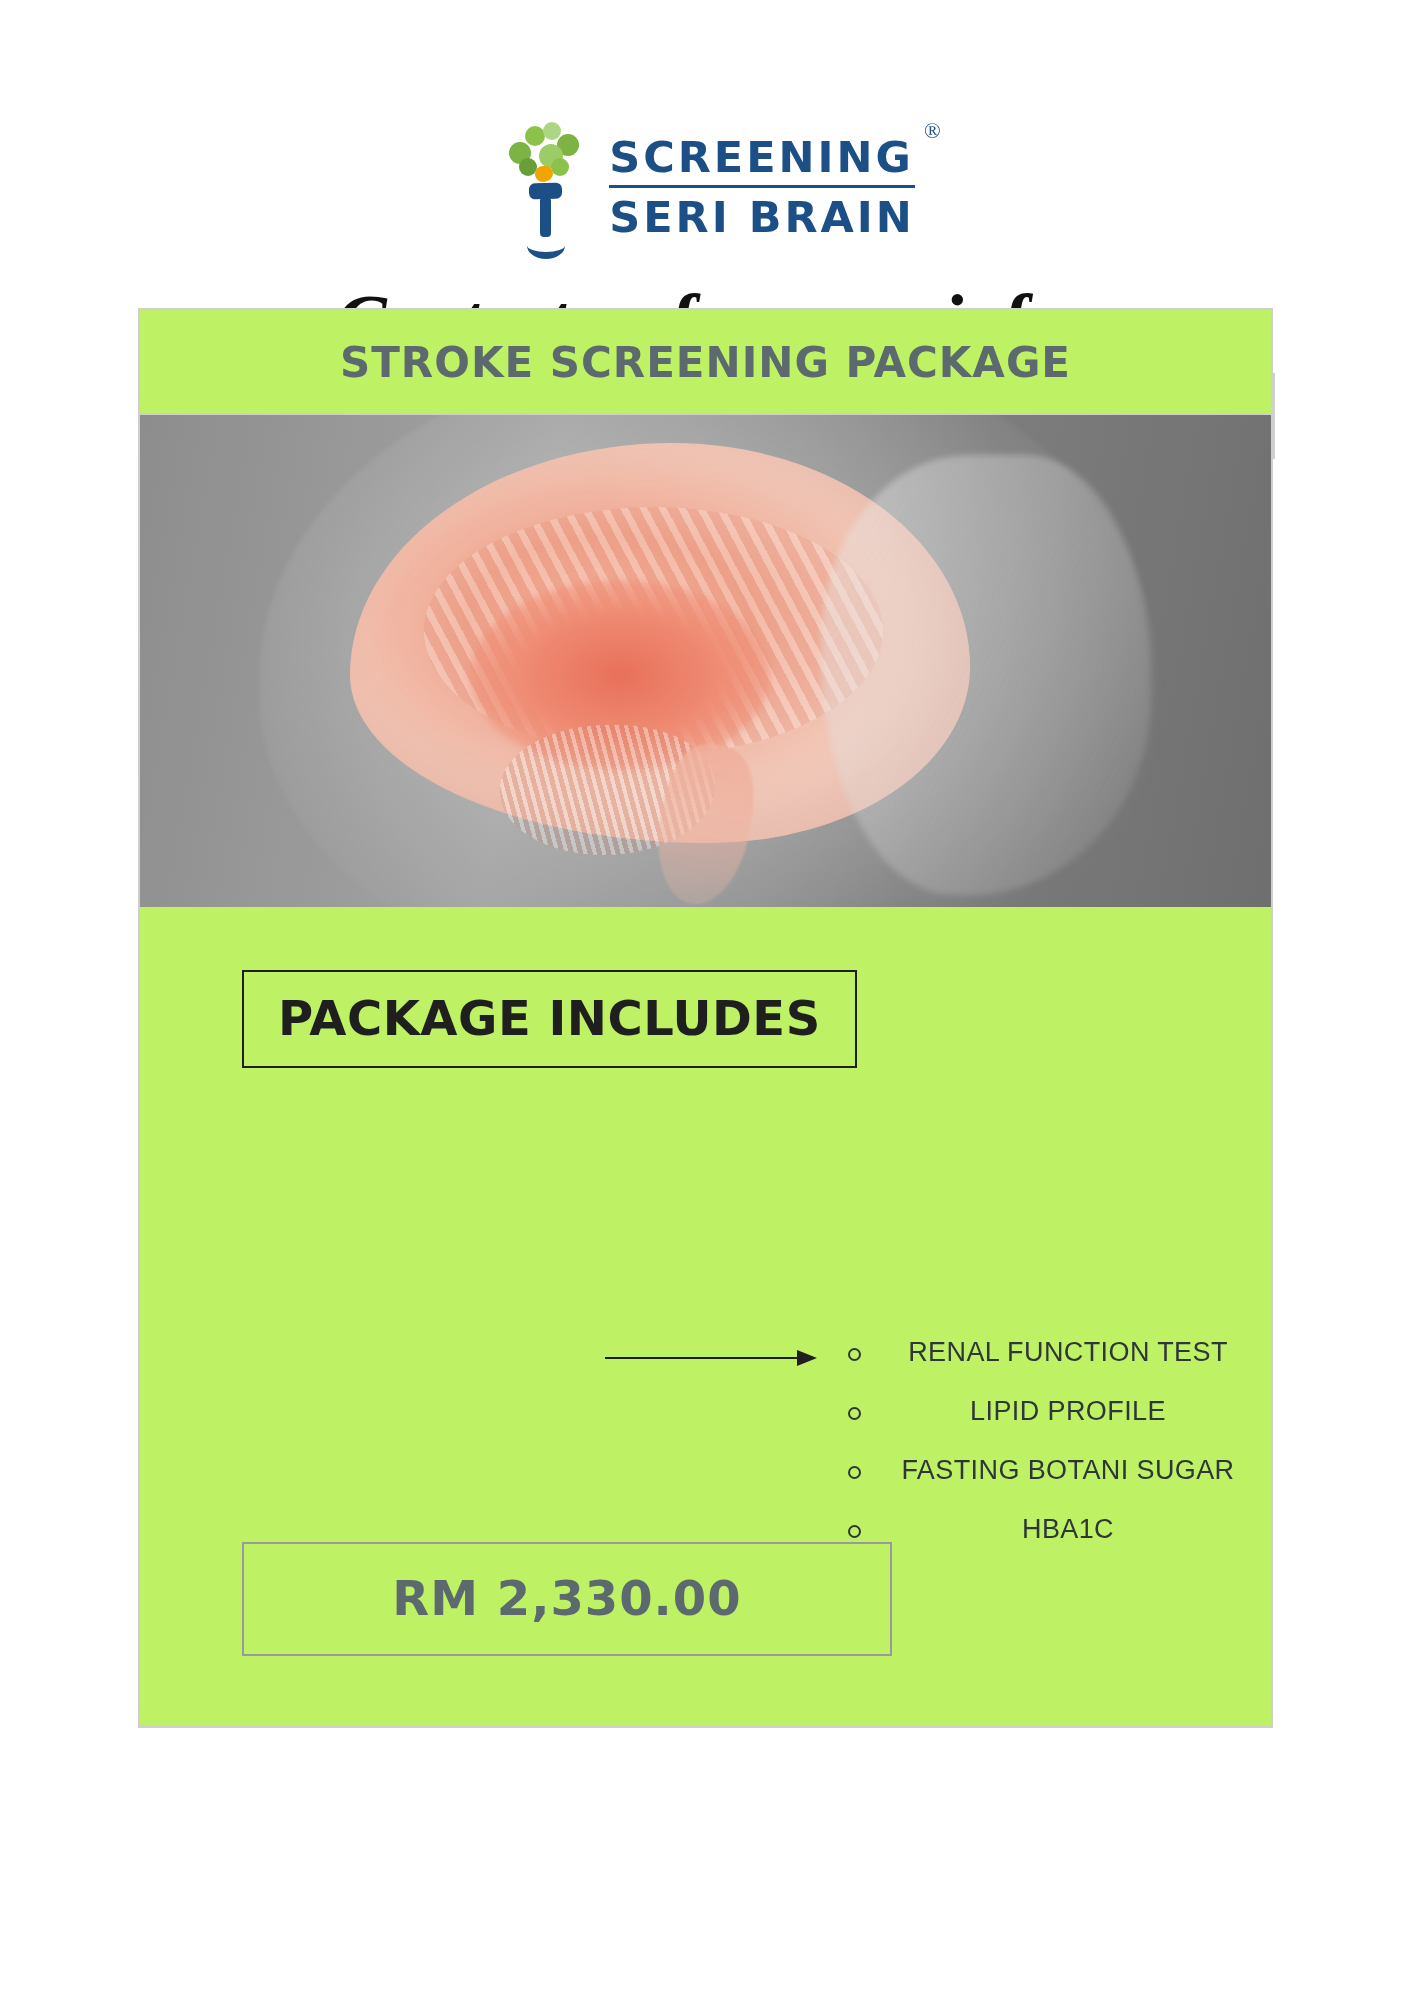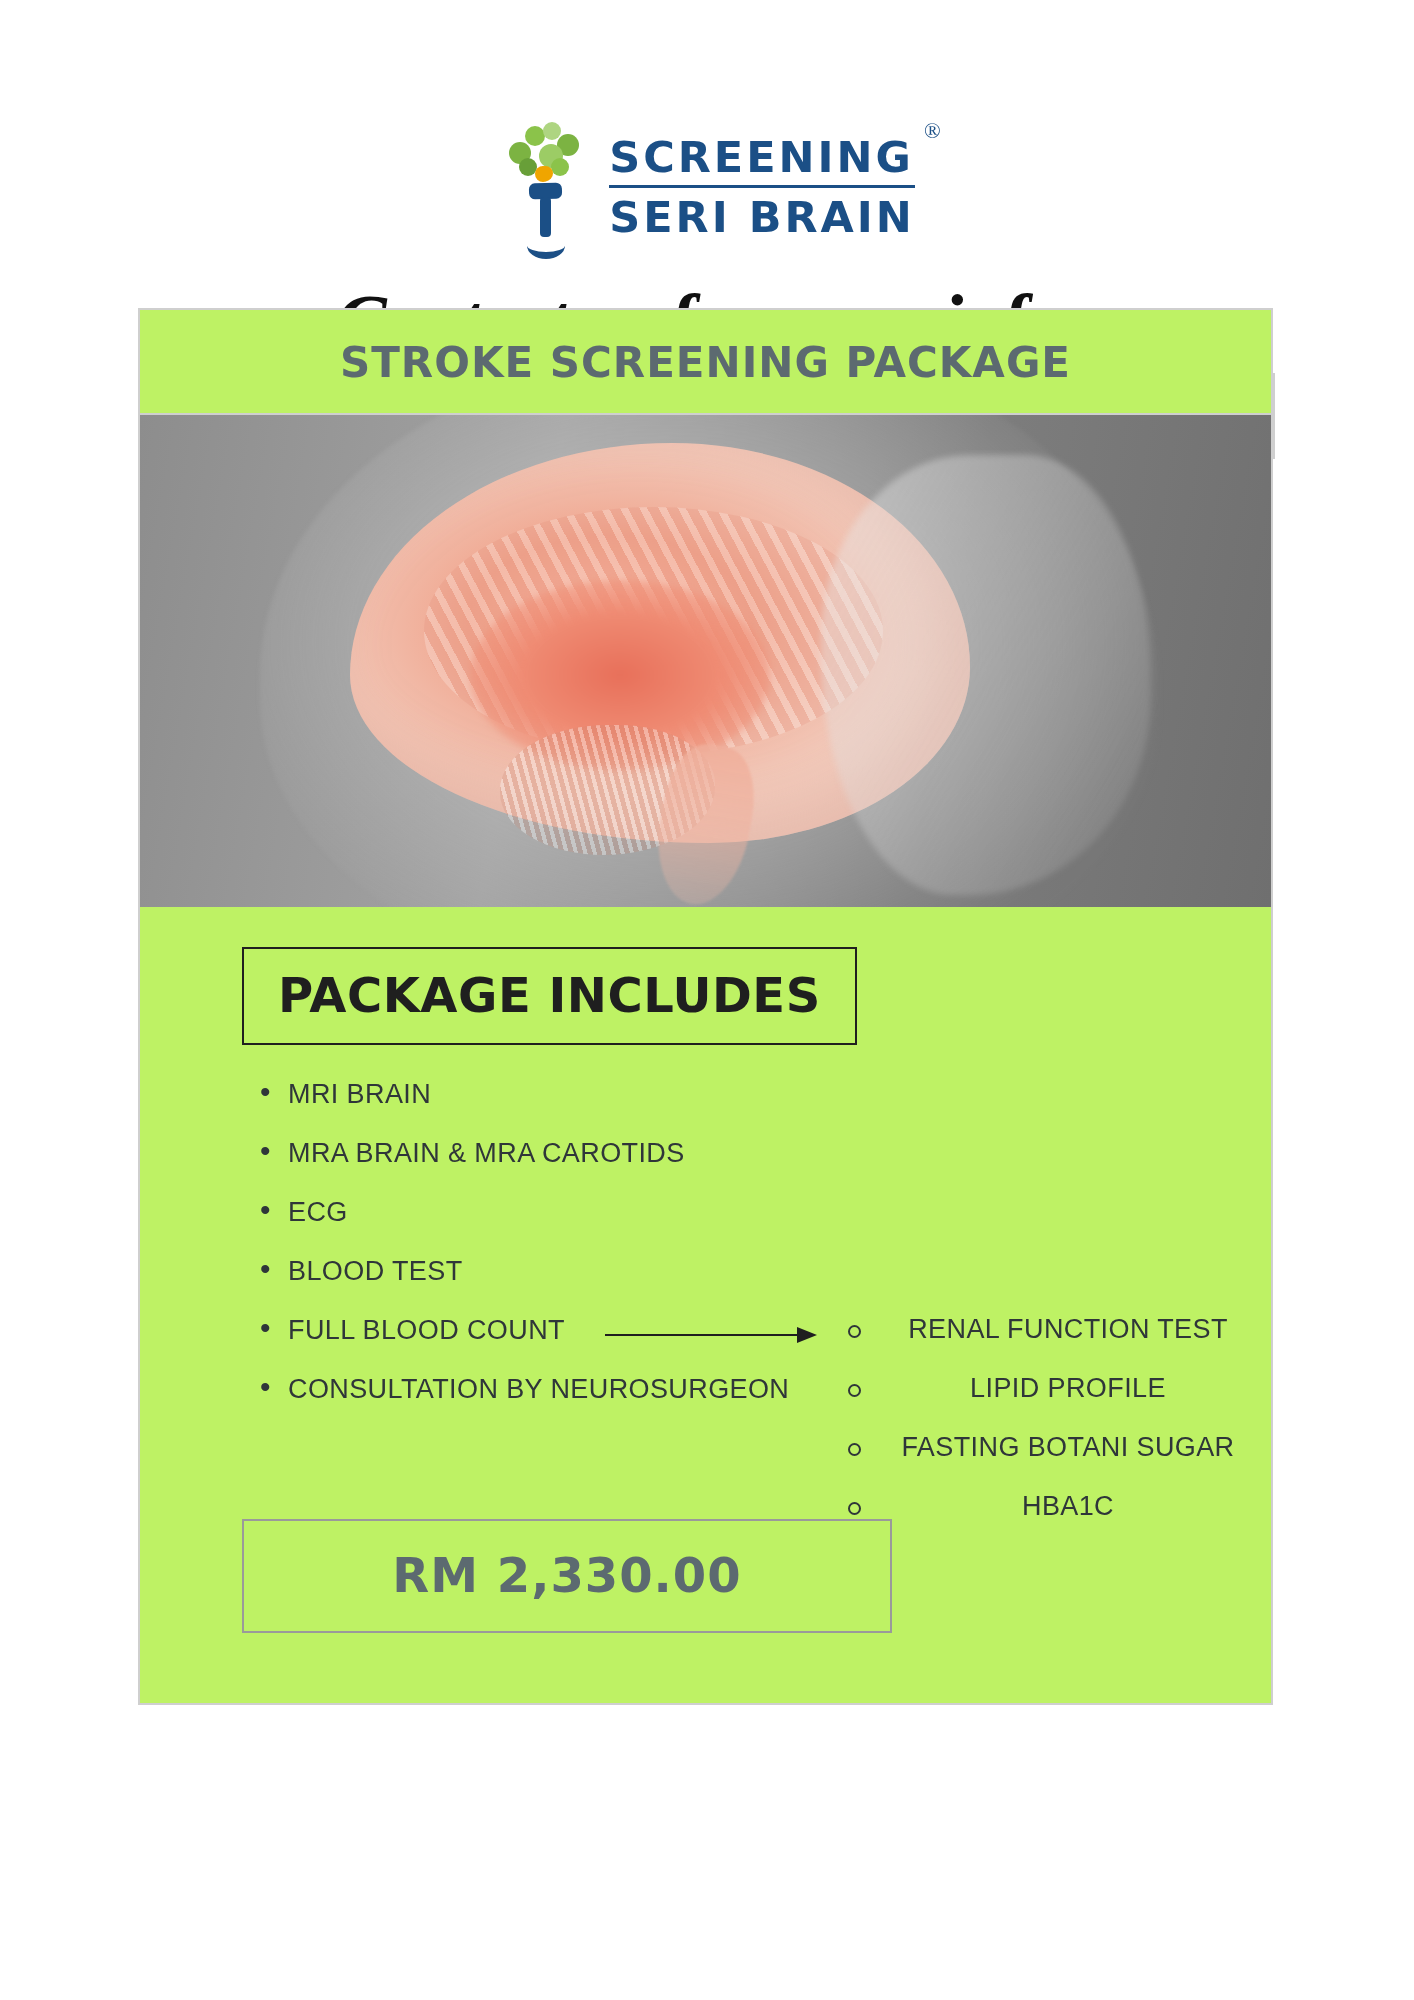--- a/index.html
+++ b/index.html
@@ -156,21 +156,21 @@
     top: 40px;
     width: 330px;
     height: 440px;
     background: linear-gradient(120deg, rgba(235,235,235,0.45), rgba(175,175,175,0.15));
     border-radius: 45% 38% 55% 40% / 42% 50% 45% 55%;
     filter: blur(3px);
   }
 
   
   .package-body {
-    padding: 40px 60px 70px 60px;
+    padding: 63px 60px 70px 60px;
     position: relative;
   }
   .includes-box {
     display: inline-block;
     border: 2px solid #1f1f1f;
     padding: 18px 34px 20px 34px;
     margin-left: 42px;
   }
   .includes-box-text {
     font-family: "DejaVu Sans", sans-serif;
@@ -435,28 +435,20 @@
     <div class="face-profile"></div>
   </div>
 
   <div class="package-body">
 
     <div class="includes-box">
       <span class="includes-box-text">PACKAGE INCLUDES</span>
     </div>
 
     <div class="lists">
-      <ul class="main-list">
-        <li>MRI BRAIN</li>
-        <li>MRA BRAIN &amp; MRA CAROTIDS</li>
-        <li>ECG</li>
-        <li>BLOOD TEST</li>
-        <li>FULL BLOOD COUNT</li>
-        <li>CONSULTATION BY NEUROSURGEON</li>
-      </ul>
 
       <div class="arrow">
         <div class="shaft"></div>
         <div class="head"></div>
       </div>
 
       <ul class="sub-list">
         <li>RENAL FUNCTION TEST</li>
         <li>LIPID PROFILE</li>
         <li>FASTING BOTANI SUGAR</li>

